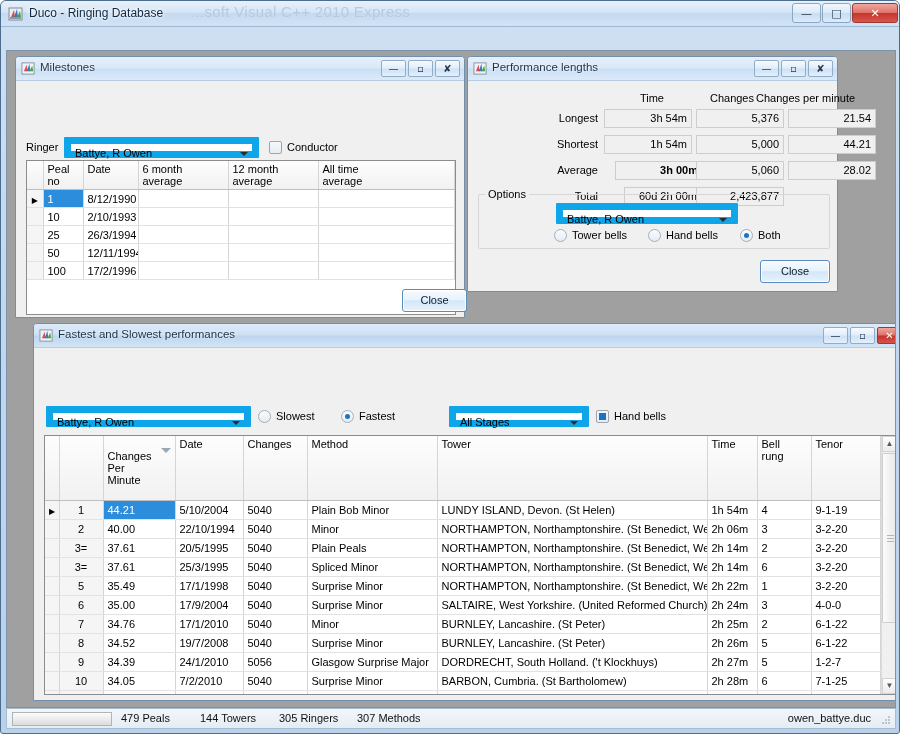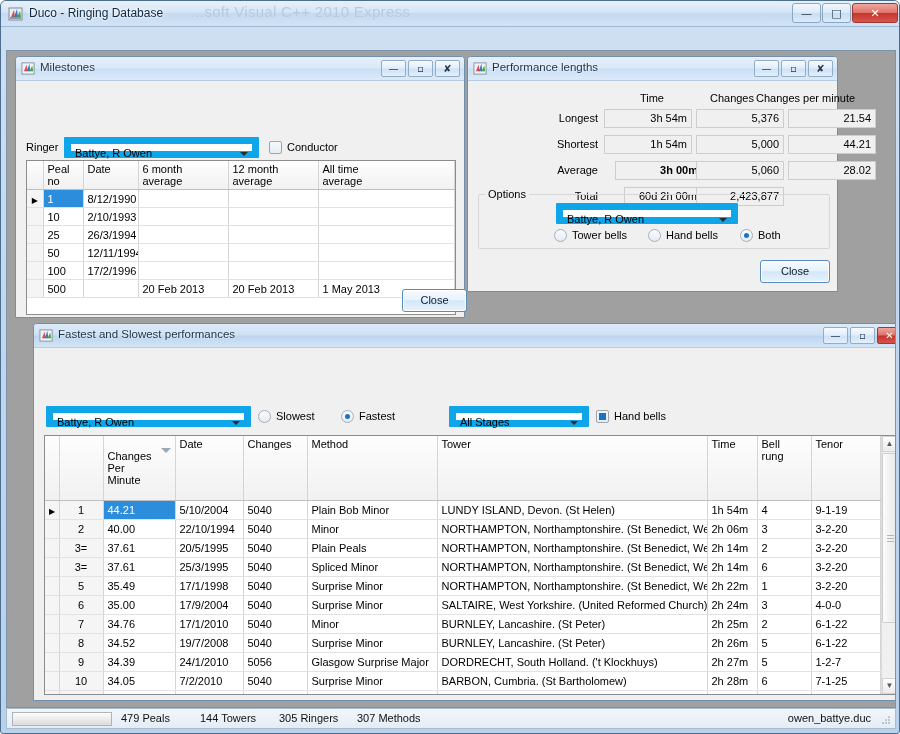--- a/index.html
+++ b/index.html
@@ -355,28 +355,20 @@
                 <td class=""></td>
                 <td class=""></td>
               </tr>
               <tr style="height: 18px;">
                 <td class="rowhdr caretcell"></td>
                 <td class="">100</td>
                 <td class="">17/2/1996</td>
                 <td class=""></td>
                 <td class=""></td>
                 <td class=""></td>
-              </tr>
-              <tr style="height: 18px;">
-                <td class="rowhdr caretcell"></td>
-                <td class="">500</td>
-                <td class=""></td>
-                <td class="">20 Feb 2013</td>
-                <td class="">20 Feb 2013</td>
-                <td class="">1 May 2013</td>
               </tr>
             </tbody>
         </table>
       </div>
 
       <div class="btn" style="left:386px; top:232px; width:65px; height:23px;">Close</div>
     </div>
 
     <div class="child" style="left:460px; top:5px; width:371px; height:236px;">
       <div class="child-tb">

